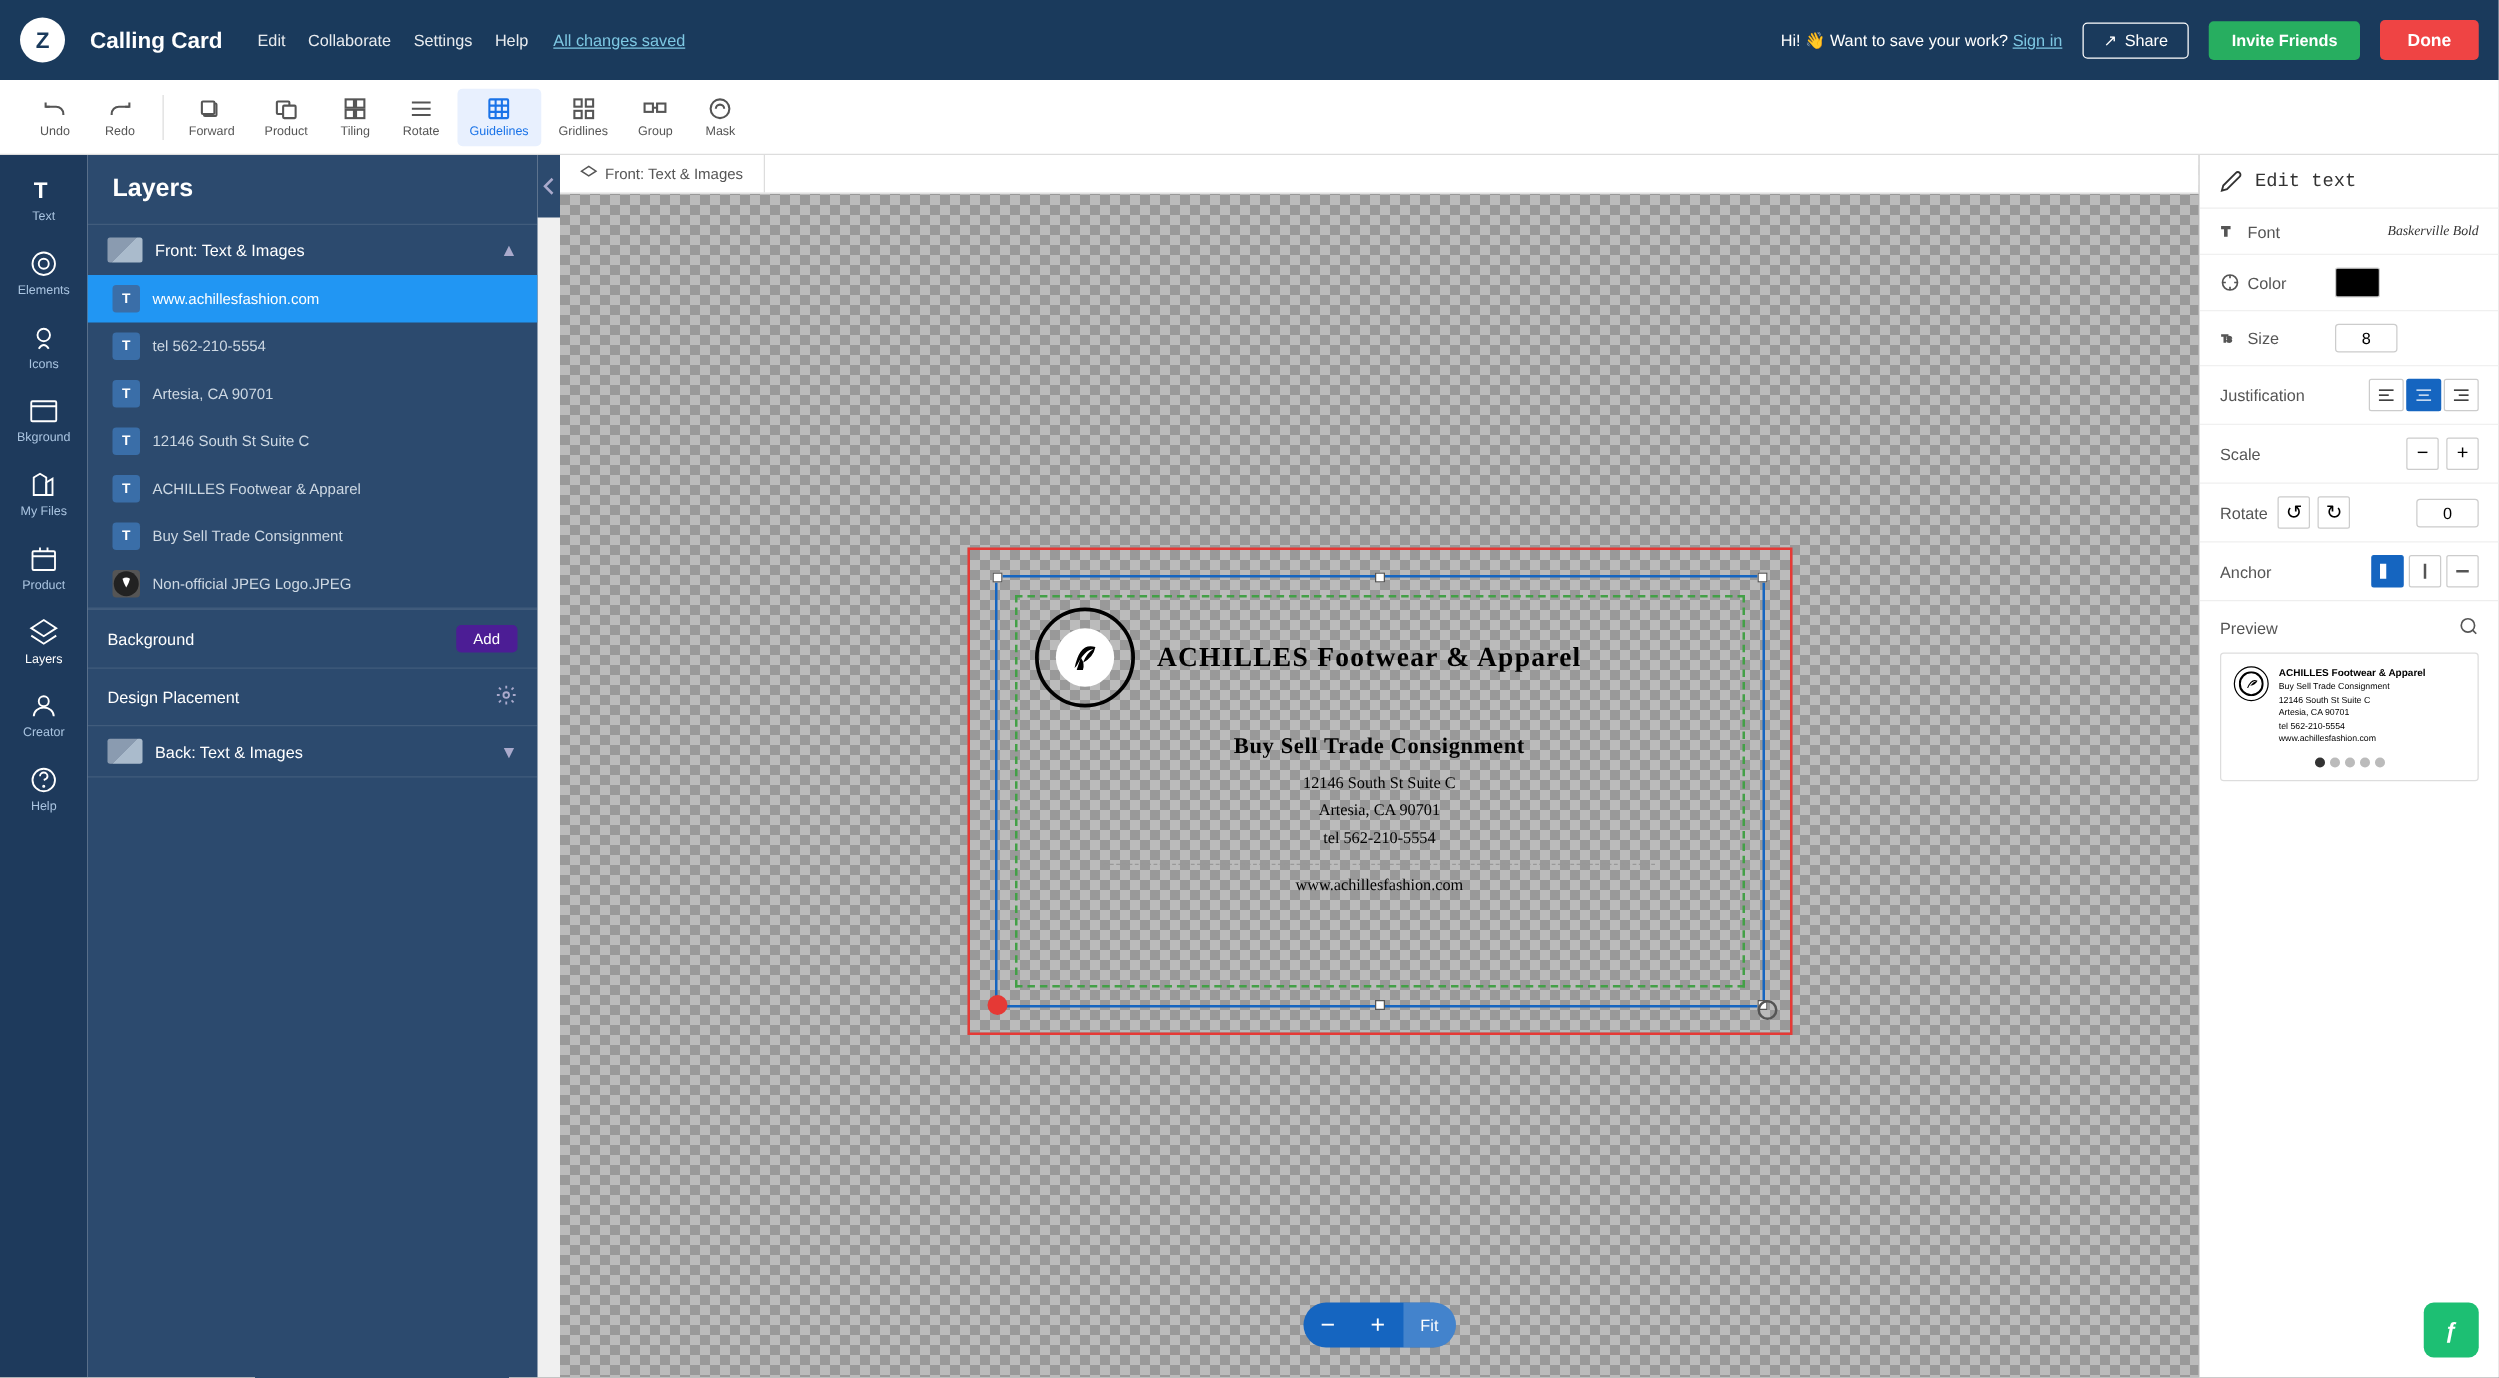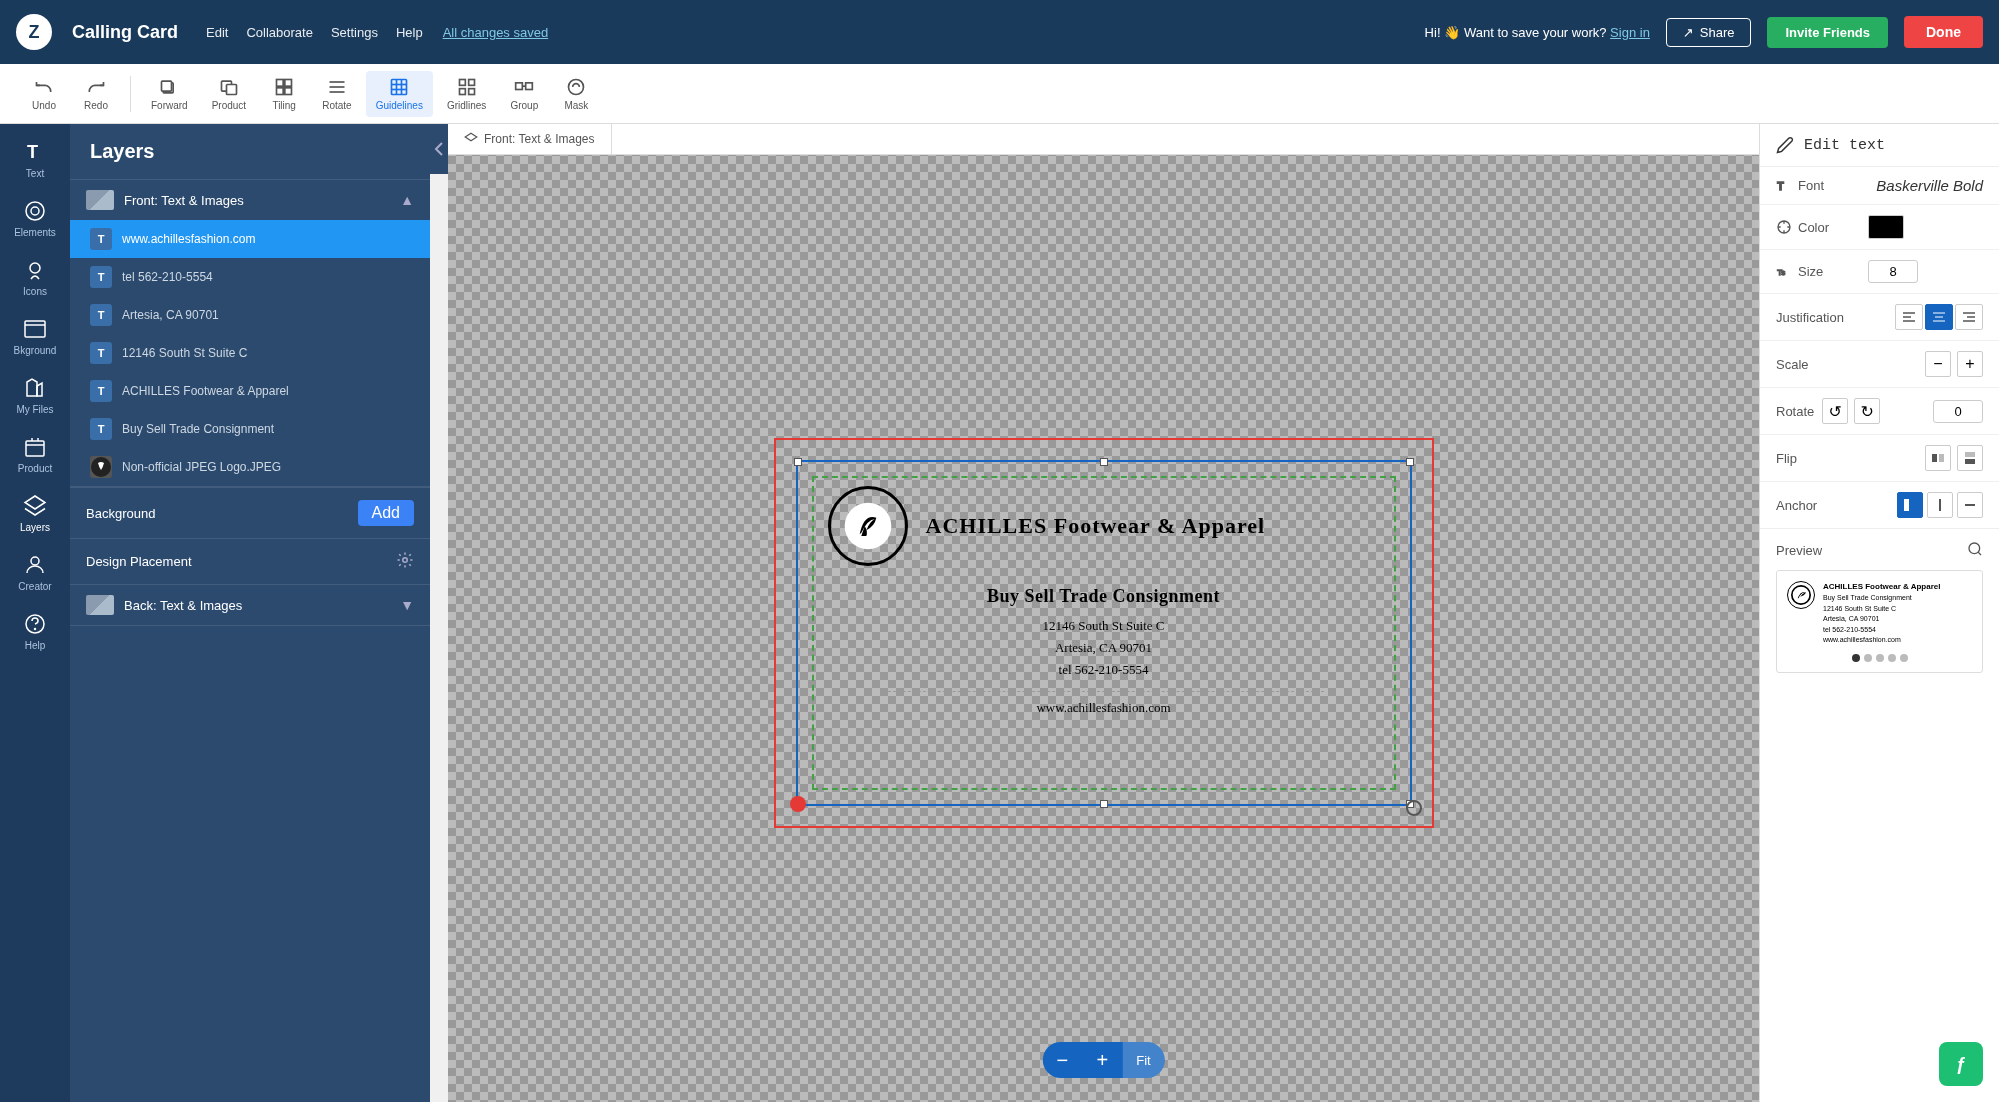--- a/index.html
+++ b/index.html
@@ -183,27 +183,27 @@
     }
     .background-row {
       display: flex; align-items: center;
       padding: 12px 16px;
       font-size: 13px;
       border-top: 1px solid rgba(255,255,255,0.1);
       border-bottom: 1px solid rgba(255,255,255,0.1);
     }
     .add-btn {
       margin-left: auto;
-      background: #3b82f6;
+      background: #4c1d95;
       color: white;
       border: none;
       padding: 4px 14px;
       border-radius: 4px;
       cursor: pointer;
-      font-size: 16px;
+      font-size: 12px;
     }
     .design-placement-row {
       display: flex; align-items: center;
       padding: 12px 16px;
       font-size: 13px;
       cursor: pointer;
       border-bottom: 1px solid rgba(255,255,255,0.1);
     }
     .gear-icon-wrap { margin-left: auto; }
 
@@ -390,21 +390,21 @@
     }
     .right-panel-title { font-size: 15px; font-weight: 500; color: #333; font-family: Liberation Mono, monospace; }
     .right-panel-row {
       display: flex; align-items: center;
       padding: 10px 16px;
       border-bottom: 1px solid #f0f0f0;
       font-size: 13px;
       color: #333;
     }
     .right-panel-label { color: #555; min-width: 70px; }
-    .right-panel-value { margin-left: auto; font-size: 15px; }
+    .right-panel-value { margin-left: auto; font-size: 11px; font-family: Liberation Serif, serif; }
     .color-swatch {
       width: 36px; height: 24px;
       background: black;
       border: 1px solid #ccc;
       border-radius: 2px;
       cursor: pointer;
     }
     .size-input {
       width: 50px;
       border: 1px solid #ccc;
@@ -899,37 +899,20 @@
 
     <div class="rotate-row">
       <span class="rotate-label">Rotate</span>
       <div class="rotate-btns">
         <button class="scale-btn">↺</button>
         <button class="scale-btn">↻</button>
       </div>
       <input class="rotate-angle" type="text" value="0" style="">
     </div>
 
-    <div class="flip-row">
-      <span style="font-size:13px;color:#555;">Flip</span>
-      <div style="margin-left:auto;display:flex;gap:6px;">
-        <button class="scale-btn">
-          <svg width="14" height="14" viewBox="0 0 14 14">
-              <rect x="1" y="3" width="5" height="8" fill="#555"></rect>
-              <rect x="8" y="3" width="5" height="8" fill="#bbb"></rect>
-            </svg>
-        </button>
-        <button class="scale-btn">
-          <svg width="14" height="14" viewBox="0 0 14 14">
-              <rect x="2" y="1" width="10" height="5" fill="#bbb"></rect>
-              <rect x="2" y="8" width="10" height="5" fill="#555"></rect>
-            </svg>
-        </button>
-      </div>
-    </div>
 
     <div class="anchor-row">
       <span>Anchor</span>
       <div class="anchor-btns">
         <button class="anchor-btn active">
           <svg width="14" height="14" viewBox="0 0 14 14">
               <rect x="1" y="1" width="5" height="12" fill="white"></rect>
             </svg>
         </button>
         <button class="anchor-btn">

